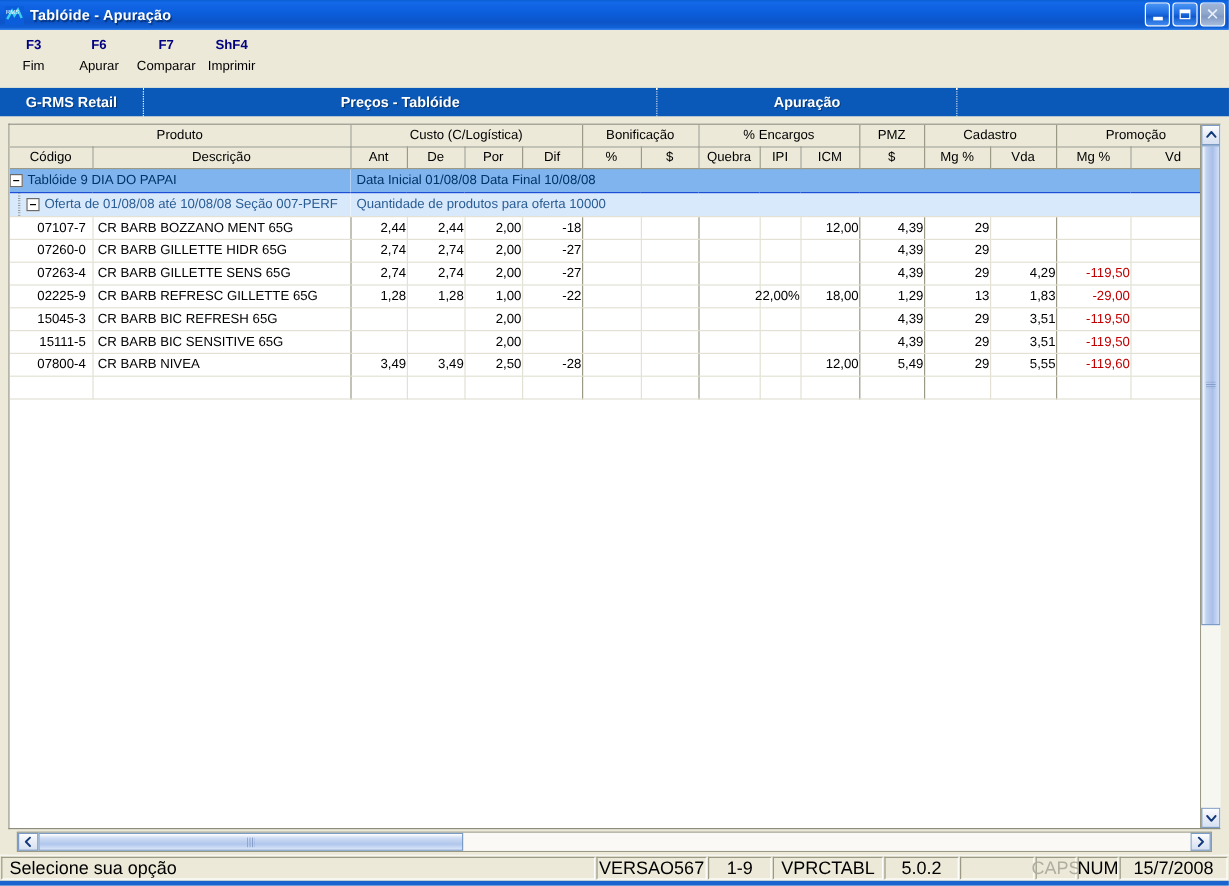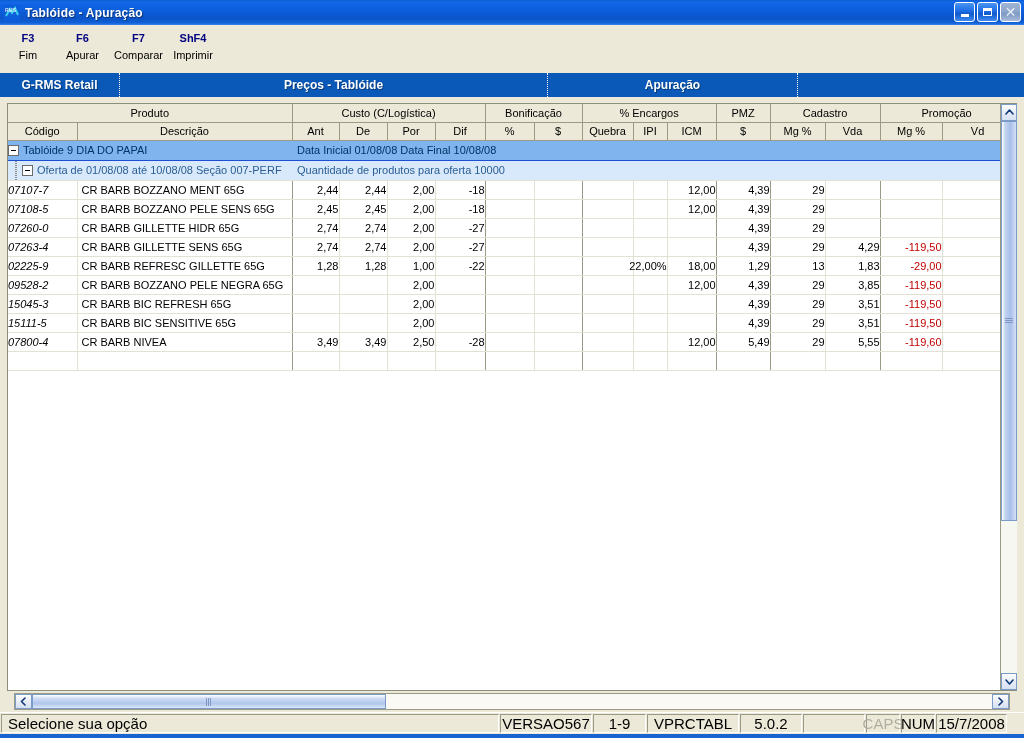--- a/index.html
+++ b/index.html
@@ -207,21 +207,21 @@
     border-right: 1px solid #e3e1d4;
     border-bottom: 1px solid #e3e1d4;
     height: 19px;
     box-sizing: border-box;
     font-size: 11px;
     padding: 0 3px;
     vertical-align: middle;
     background: #ffffff;
   }
   tbody td.num { text-align: right; }
-  tbody td.code { padding-right: 5px; font-style: italic; }
+  tbody td.code { text-align: right; padding-right: 5px; }
   tbody td.desc { text-align: left; padding-left: 4px; }
   tbody td.sep-strong { border-right: 1px solid #9a9a86; }
   tbody td.red { color: #c00000; text-align: right; }
 
   tr.group1 td {
     background: #7fb4ef;
     color: #003366;
     border-bottom: 1px solid #1d4ed8;
     border-right: none;
   }
@@ -533,38 +533,20 @@
                 <td class="num"></td>
                 <td class="num"></td>
                 <td class="num sep-strong">12,00</td>
                 <td class="num sep-strong">4,39</td>
                 <td class="num">29</td>
                 <td class="num sep-strong"></td>
                 <td class="red"></td>
                 <td class="num clip-last"></td>
               </tr>
 
-              <tr>
-                <td class="code">07108-5</td>
-                <td class="desc sep-strong">CR BARB BOZZANO PELE SENS 65G</td>
-                <td class="num">2,45</td>
-                <td class="num">2,45</td>
-                <td class="num">2,00</td>
-                <td class="num sep-strong">-18</td>
-                <td class="num"></td>
-                <td class="num sep-strong"></td>
-                <td class="num"></td>
-                <td class="num"></td>
-                <td class="num sep-strong">12,00</td>
-                <td class="num sep-strong">4,39</td>
-                <td class="num">29</td>
-                <td class="num sep-strong"></td>
-                <td class="red"></td>
-                <td class="num clip-last"></td>
-              </tr>
 
               <tr>
                 <td class="code">07260-0</td>
                 <td class="desc sep-strong">CR BARB GILLETTE HIDR 65G</td>
                 <td class="num">2,74</td>
                 <td class="num">2,74</td>
                 <td class="num">2,00</td>
                 <td class="num sep-strong">-27</td>
                 <td class="num"></td>
                 <td class="num sep-strong"></td>
@@ -609,38 +591,20 @@
                 <td class="num"></td>
                 <td class="num" style="overflow:visible;text-align:right;direction:rtl;">22,00%</td>
                 <td class="num sep-strong">18,00</td>
                 <td class="num sep-strong">1,29</td>
                 <td class="num">13</td>
                 <td class="num sep-strong">1,83</td>
                 <td class="red">-29,00</td>
                 <td class="num clip-last"></td>
               </tr>
 
-              <tr>
-                <td class="code">09528-2</td>
-                <td class="desc sep-strong">CR BARB BOZZANO PELE NEGRA 65G</td>
-                <td class="num"></td>
-                <td class="num"></td>
-                <td class="num">2,00</td>
-                <td class="num sep-strong"></td>
-                <td class="num"></td>
-                <td class="num sep-strong"></td>
-                <td class="num"></td>
-                <td class="num"></td>
-                <td class="num sep-strong">12,00</td>
-                <td class="num sep-strong">4,39</td>
-                <td class="num">29</td>
-                <td class="num sep-strong">3,85</td>
-                <td class="red">-119,50</td>
-                <td class="num clip-last"></td>
-              </tr>
 
               <tr>
                 <td class="code">15045-3</td>
                 <td class="desc sep-strong">CR BARB BIC REFRESH 65G</td>
                 <td class="num"></td>
                 <td class="num"></td>
                 <td class="num">2,00</td>
                 <td class="num sep-strong"></td>
                 <td class="num"></td>
                 <td class="num sep-strong"></td>
@@ -758,16 +722,16 @@
 
   <div class="statusbar">
     <div class="sb-cell grow">Selecione sua opção</div>
     <div class="sb-cell center" style="width:92px;">VERSAO567</div>
     <div class="sb-cell center" style="width:53px;">1-9</div>
     <div class="sb-cell center" style="width:92px;">VPRCTABL</div>
     <div class="sb-cell center" style="width:62px;">5.0.2</div>
     <div class="sb-cell center" style="width:62px;"></div>
     <div class="sb-cell center dim" style="width:34px;">CAPS</div>
     <div class="sb-cell center" style="width:34px;">NUM</div>
-    <div class="sb-cell center" style="width:71px;margin-right:17px;">15/7/2008</div>
+    <div class="sb-cell center" style="width:90px;margin-right:1px;">15/7/2008</div>
   </div>
   <div class="bottom-strip"></div>
 </div>
 
 </body></html>

